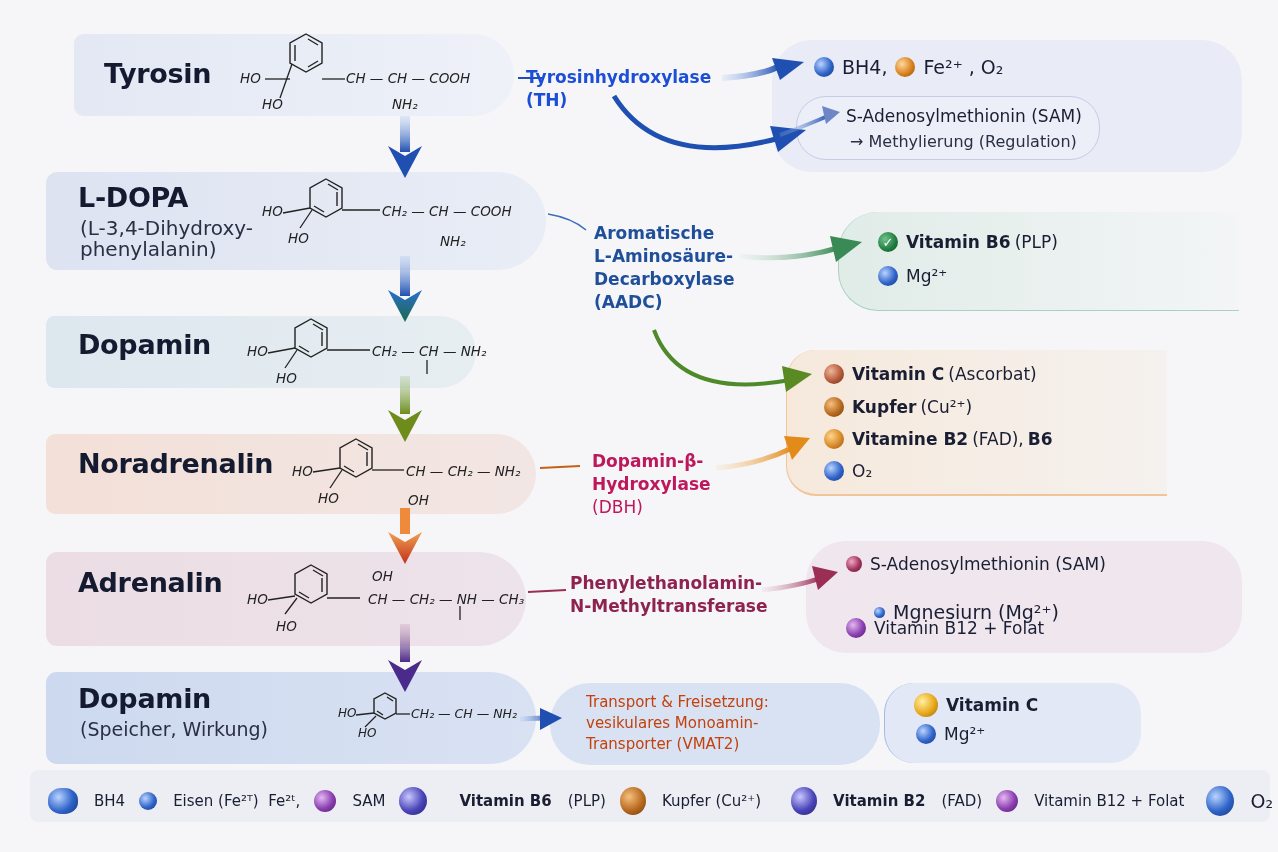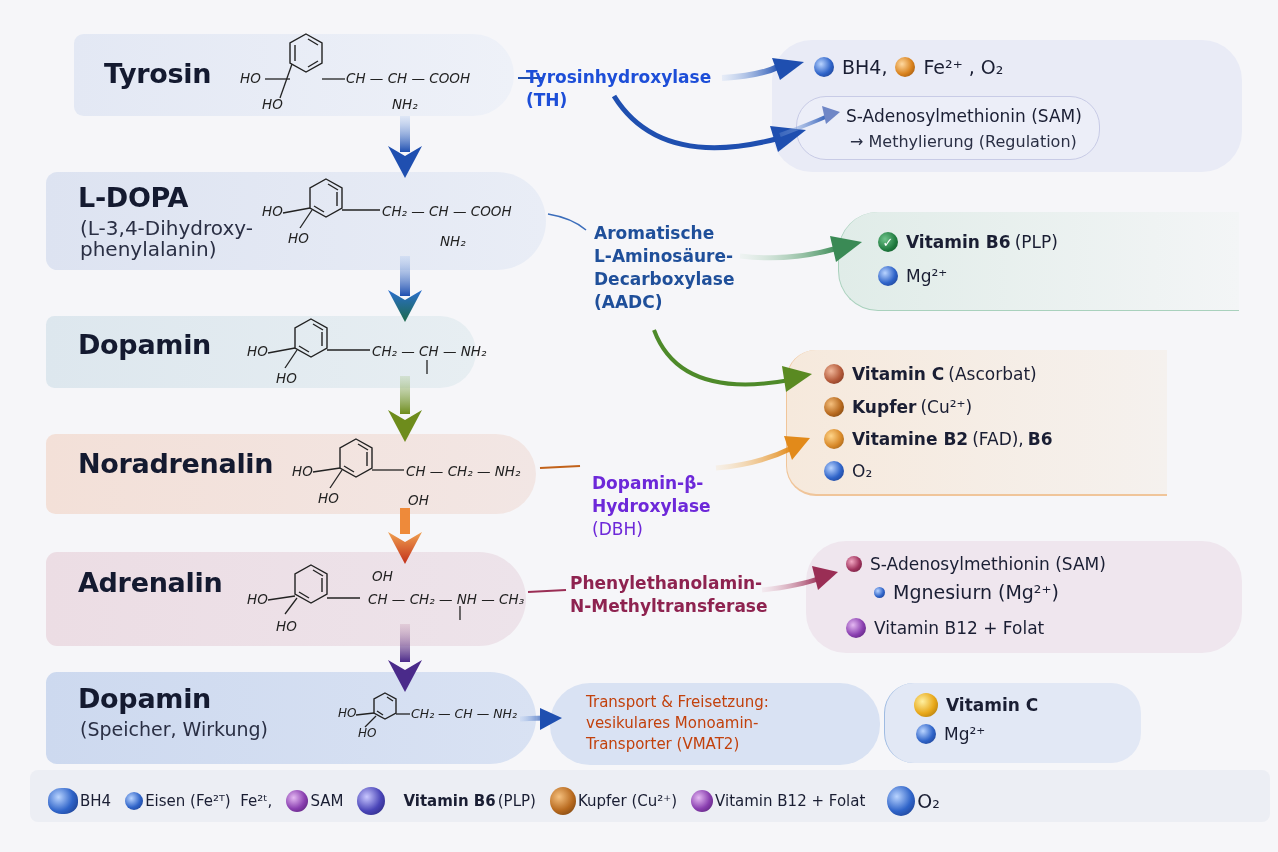--- a/index.html
+++ b/index.html
@@ -19,21 +19,21 @@
   .b-green{background:radial-gradient(circle at 35% 35%,#6fc48b,#1f7a3e 60%,#114d25);}
   .b-brown{background:radial-gradient(circle at 35% 35%,#f0b79a,#b45a3a 55%,#6e2c18);}
   .b-copper{background:radial-gradient(circle at 35% 35%,#f5c07e,#b86a1f 55%,#6a3a0c);}
   .b-amber{background:radial-gradient(circle at 35% 35%,#ffd58a,#d98a2a 55%,#8c5212);}
   .b-maroon{background:radial-gradient(circle at 35% 35%,#f2a7c2,#a0345e 55%,#5e1733);}
   .b-purple{background:radial-gradient(circle at 35% 35%,#e4b8f2,#8a3fb0 55%,#4d1a6a);}
   .b-indigo{background:radial-gradient(circle at 35% 35%,#c9c7ff,#4a45b8 55%,#232070);}
   .b-yellow{background:radial-gradient(circle at 35% 35%,#fff0a0,#e8a81a 55%,#9a6a0a);}
   .check{display:flex;align-items:center;justify-content:center;color:#fff;font-size:13px;font-weight:bold;}
   .legend{position:absolute;left:40px;top:782px;display:flex;align-items:center;gap:10px;font-size:15px;white-space:nowrap;color:#1a1e33;}
-  .legend .it{display:flex;align-items:center;gap:2px;}
+  .legend .it{display:flex;align-items:center;gap:16px;}
   .legend .ball{width:22px;height:22px;}
   svg{position:absolute;left:0;top:0;overflow:visible;}
 </style>
 </head>
 <body>
 
 <div class="row" style="left:74px;top:34px;width:440px;height:82px;background:linear-gradient(90deg,#e3e8f4,#eef1f8);"></div>
 <div class="row" style="left:46px;top:172px;width:500px;height:98px;background:linear-gradient(90deg,#dde3f1,#e9edf6);"></div>
 <div class="row" style="left:46px;top:316px;width:430px;height:72px;background:linear-gradient(90deg,#dde7ee,#e7eef2);"></div>
 <div class="row" style="left:46px;top:434px;width:490px;height:80px;background:linear-gradient(90deg,#f3e0d8,#f2e6e4);"></div>
@@ -252,21 +252,21 @@
 <div class="enz" style="left:526px;top:66px;color:#1d4ed8;">
   <div>Tyrosinhydroxylase</div>
   <div>(TH)</div>
 </div>
 <div class="enz" style="left:594px;top:222px;color:#1f4f9a;">
   <div>Aromatische</div>
   <div>L-Aminosäure-</div>
   <div>Decarboxylase</div>
   <div>(AADC)</div>
 </div>
-<div class="enz" style="left:592px;top:472px;color:#6d28d9;">
+<div class="enz" style="left:592px;top:450px;color:#be185d;">
   <div>Dopamin-β-</div>
   <div>Hydroxylase</div>
   <div style="font-weight:normal;">(DBH)</div>
 </div>
 <div class="enz" style="left:570px;top:572px;color:#8e2350;">
   <div>Phenylethanolamin-</div>
   <div>N-Methyltransferase</div>
 </div>
 
 <div class="cof" style="left:814px;top:56px;font-size:19px;">
@@ -310,21 +310,21 @@
 </div>
 <div class="cof" style="left:824px;top:461px;">
   <span class="ball b-blue"></span>
   <span>O₂</span>
 </div>
 
 <div class="cof" style="left:846px;top:554px;">
   <span class="ball b-maroon" style="width:16px;height:16px;"></span>
   <span>S-Adenosylmethionin (SAM)</span>
 </div>
-<div class="cof" style="left:874px;top:581px;font-size:19px;">
+<div class="cof" style="left:874px;top:601px;font-size:19px;">
   <span class="ball b-blue" style="width:11px;height:11px;"></span>
   <span>Mgnesiurn (Mg²⁺)</span>
 </div>
 <div class="cof" style="left:846px;top:618px;">
   <span class="ball b-purple"></span>
   <span>Vitamin B12 + Folat</span>
 </div>
 
 <div class="sub" style="left:586px;top:692px;font-size:15px;line-height:21px;color:#c2410c;">
   <div>Transport &amp; Freisetzung:</div>
@@ -356,20 +356,25 @@
     </div>
   <div class="it">
       <span class="ball b-indigo" style="width:28px;height:28px;margin-right:16px;"></span>
       <b>Vitamin B6</b>
       <span>(PLP)</span>
     </div>
   <div class="it">
       <span class="ball b-copper" style="width:26px;height:28px;"></span>
       <span>Kupfer (Cu²⁺)</span>
     </div>
+  <div class="it" style="margin-left:16px;">
+      <span class="ball b-indigo" style="width:26px;height:28px;"></span>
+      <b>Vitamin B2</b>
+      <span>(FAD)</span>
+    </div>
   <div class="it">
       <span class="ball b-purple"></span>
       <span>Vitamin B12 + Folat</span>
     </div>
   <div class="it" style="margin-left:8px;">
       <span class="ball b-blue" style="width:28px;height:30px;"></span>
       <span style="font-size:19px;">O₂</span>
     </div>
 </div>
 

